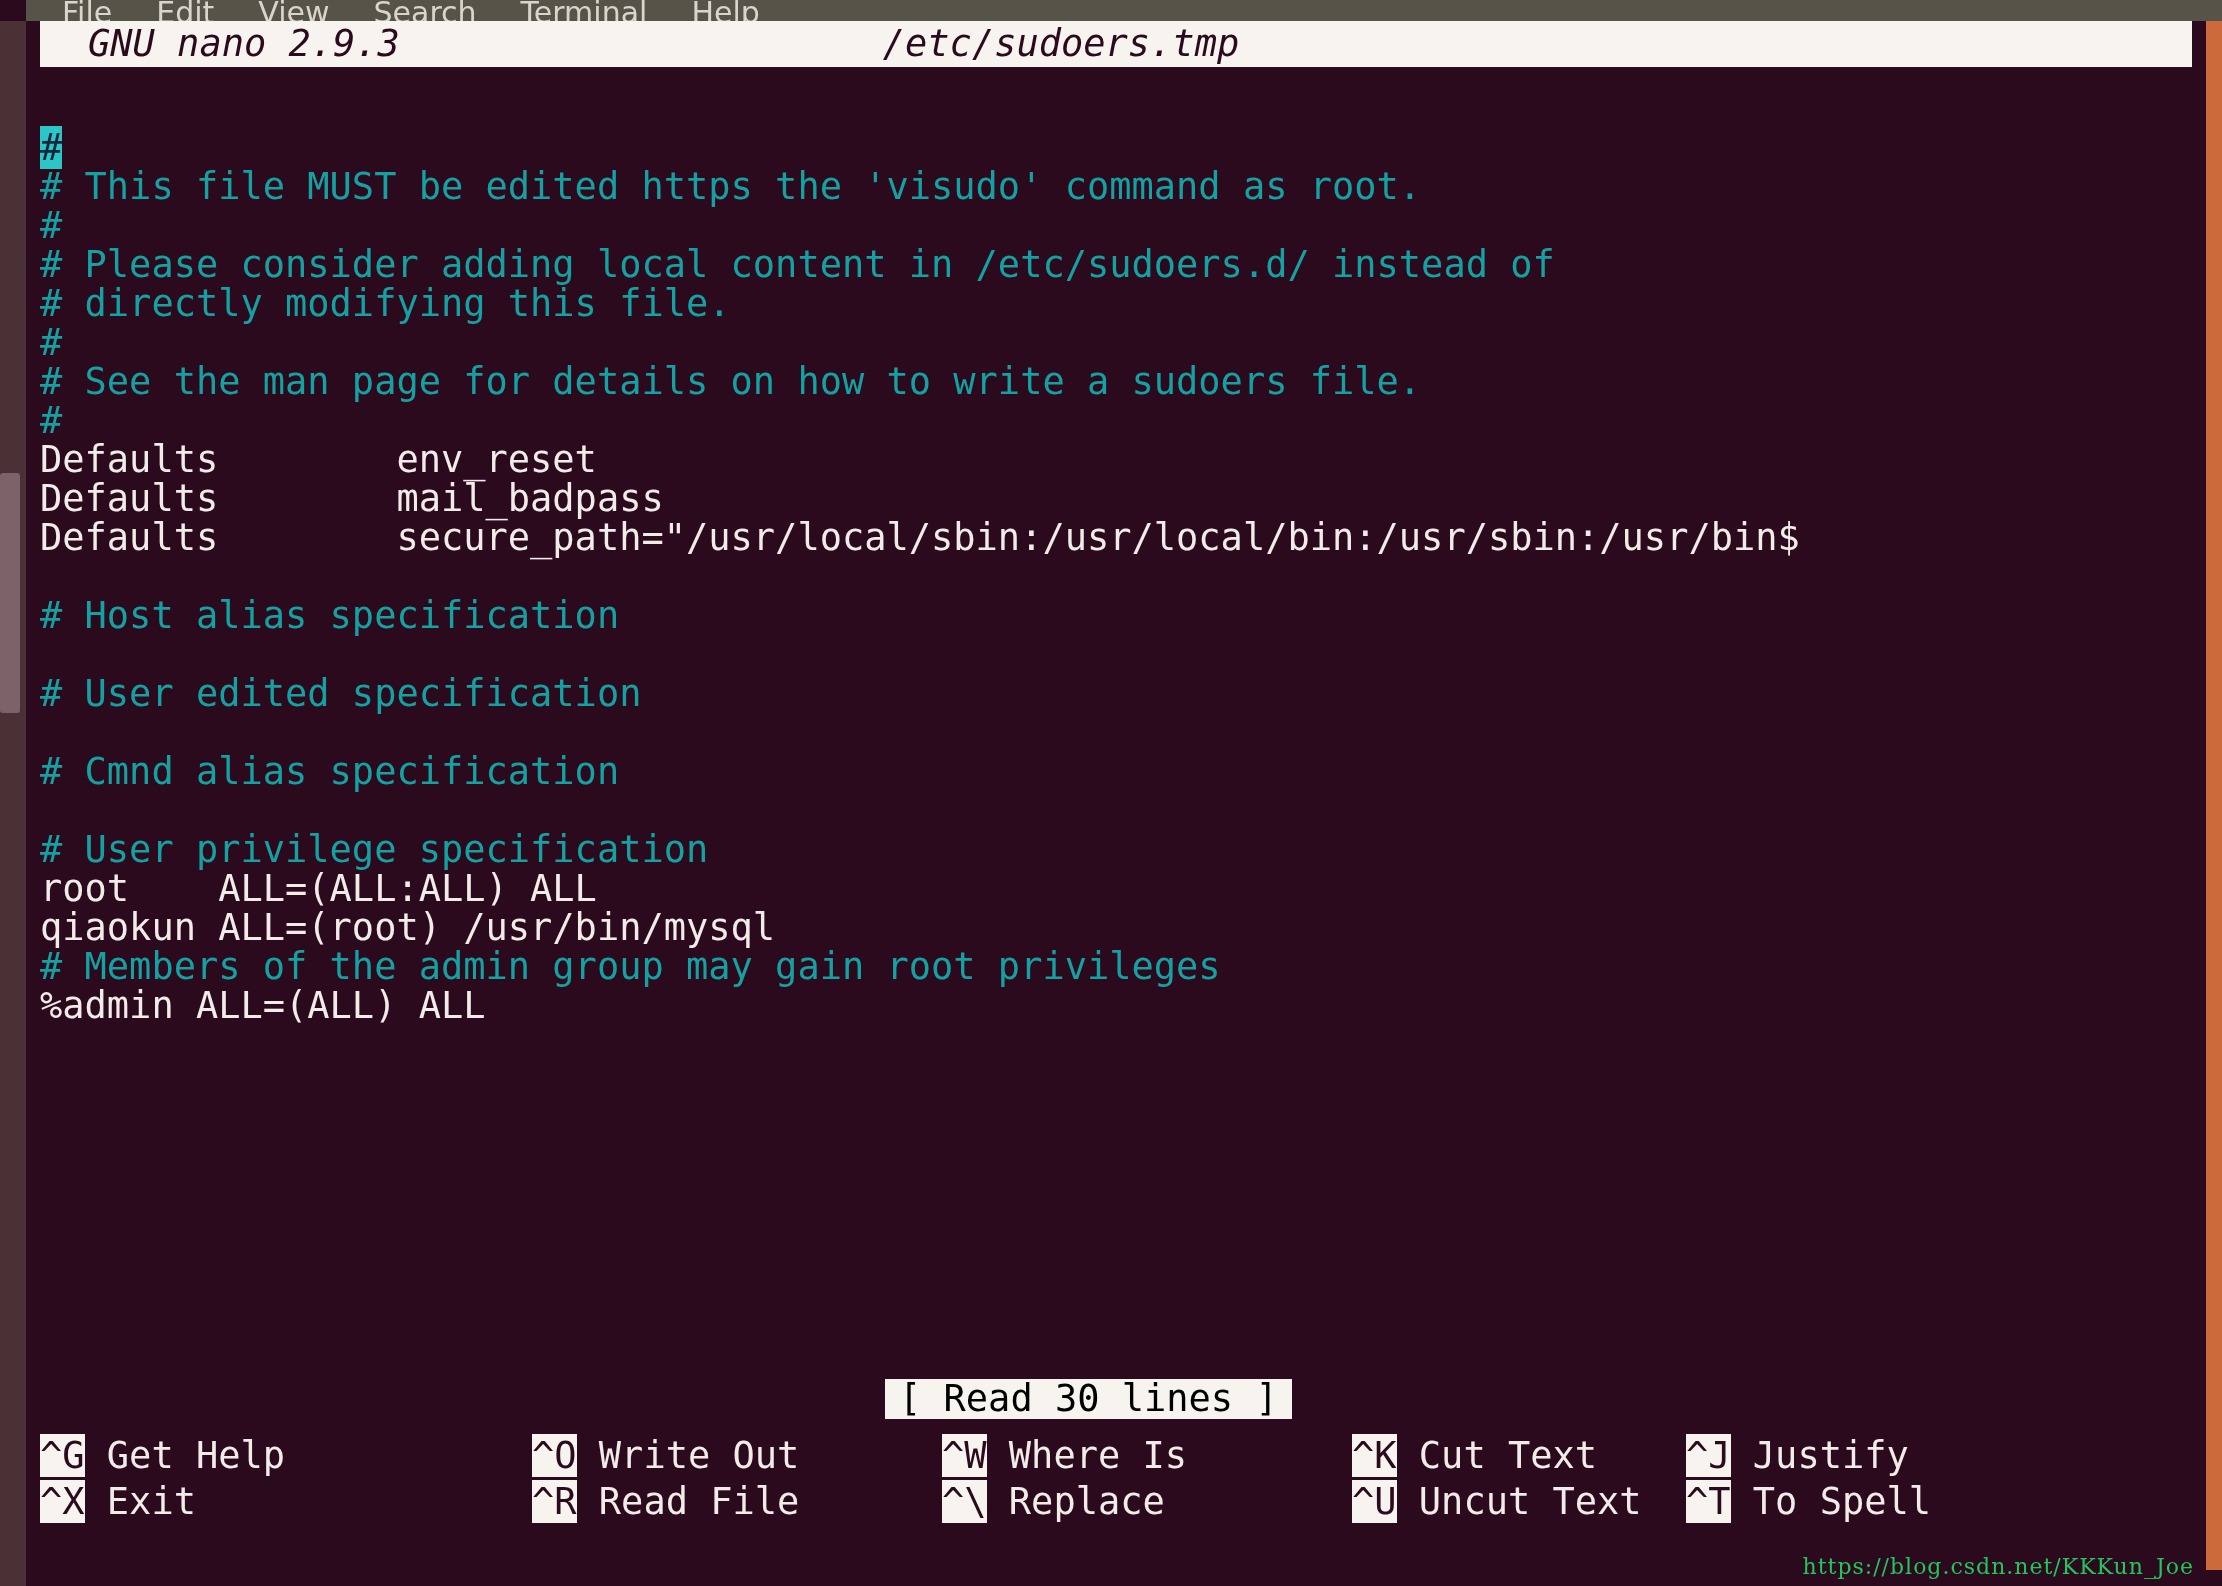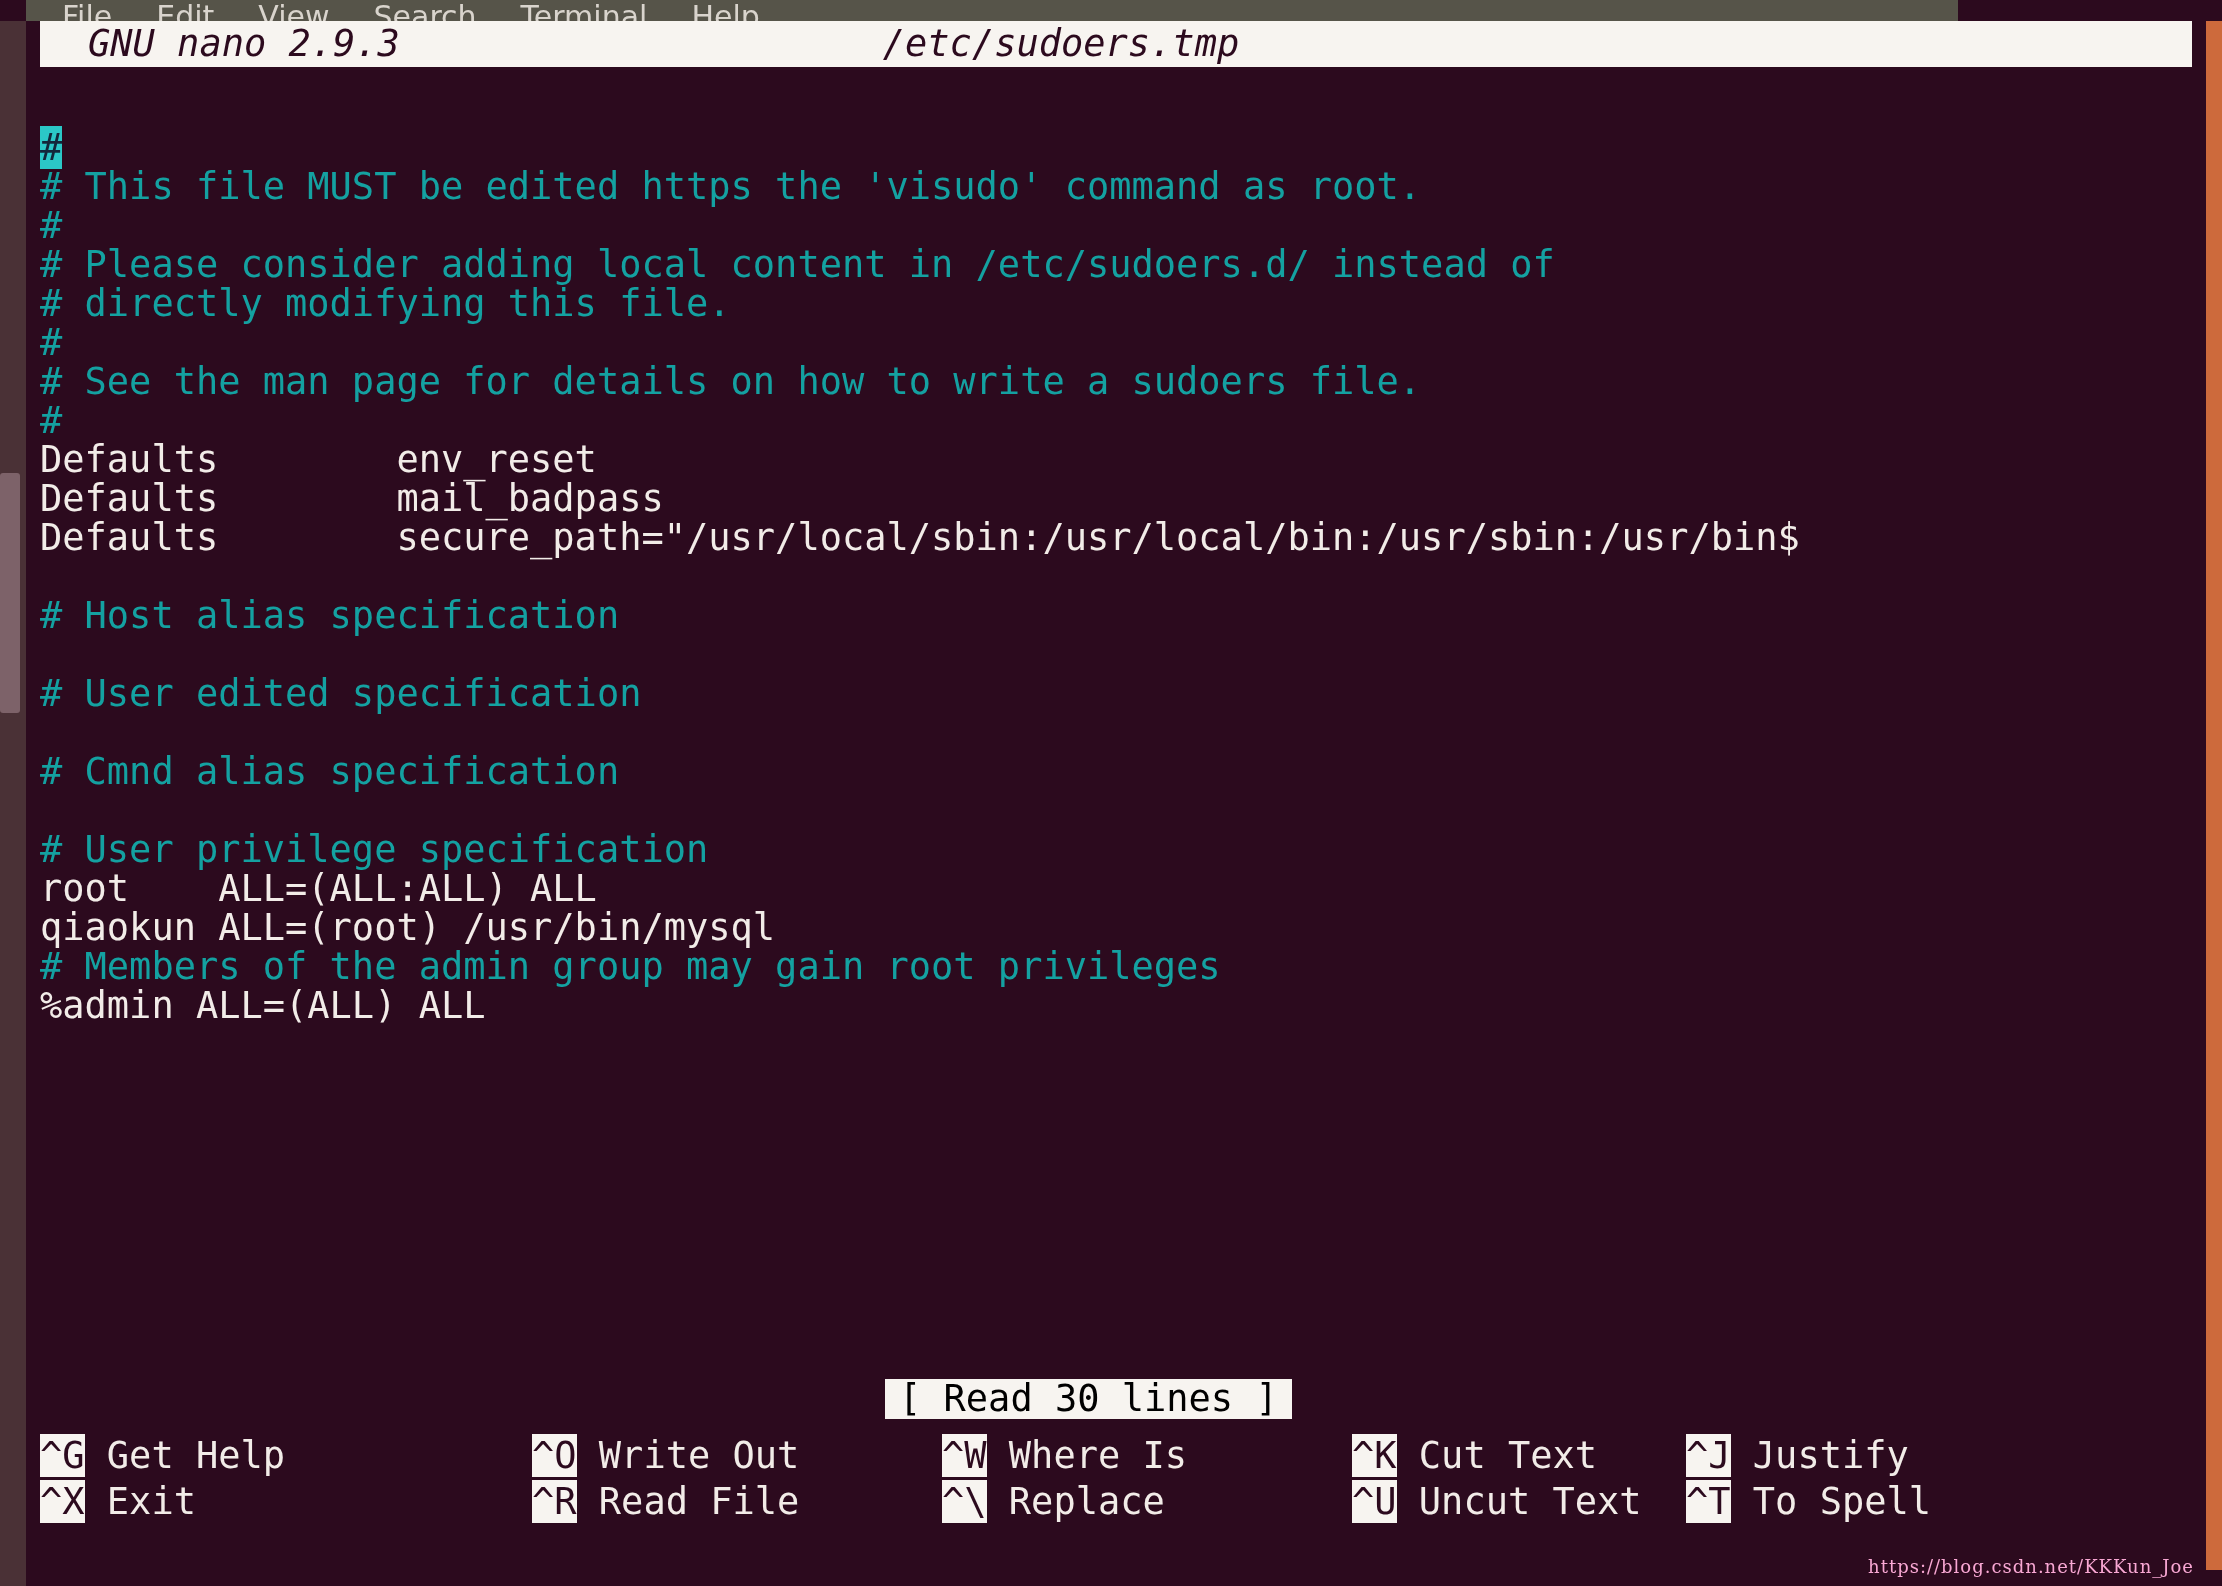--- a/index.html
+++ b/index.html
@@ -20,26 +20,26 @@
     position: relative;
     width: 2222px;
     height: 1586px;
     background: #2c0a1e;
   }
 
   #menu-bar {
     position: absolute;
     left: 26px;
     top: 0;
-    width: 1932px;
+    width: 2196px;
     height: 21px;
     background: #565449;
     overflow: hidden;
     display: flex;
-    align-items: flex-start;
+    align-items: center;
     padding-left: 36px;
     box-sizing: border-box;
   }
   #menu-bar .menu-item {
     color: #d9d4cd;
     font-family: "DejaVu Sans", "Liberation Sans", sans-serif;
     font-size: 30px;
     line-height: 30px;
     margin-right: 44px;
     white-space: nowrap;
@@ -202,23 +202,23 @@
   .col-1 { width: 492px; }
   .col-2 { width: 410px; }
   .col-3 { width: 410px; }
   .col-4 { width: 334px; }
   .col-5 { width: 410px; }
 
   #watermark {
     position: absolute;
     right: 28px;
     bottom: 6px;
-    color: #f9a8d4;
+    color: #22c55e;
     font-family: "DejaVu Serif", "Liberation Serif", serif;
-    font-size: 18px;
+    font-size: 22px;
     line-height: 26px;
     white-space: pre;
     letter-spacing: 1px;
   }
 </style>
 </head>
 <body>
 
 <div id="app-window">
 

